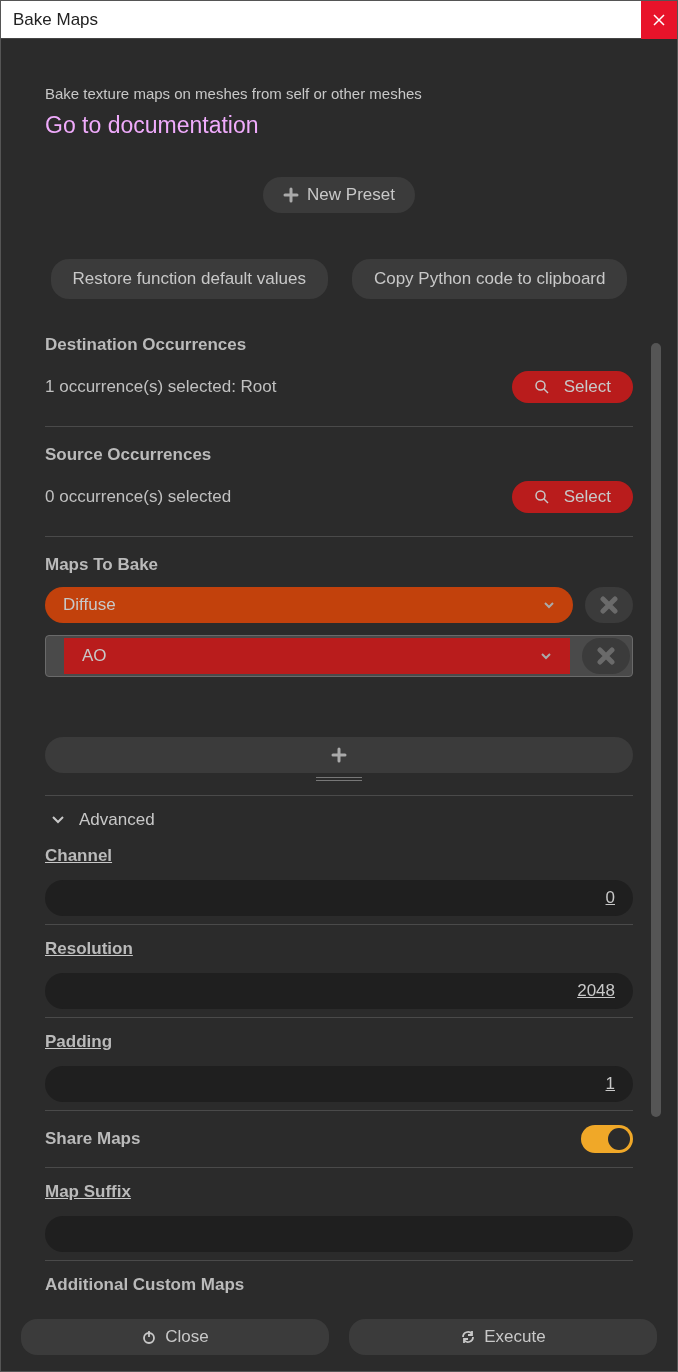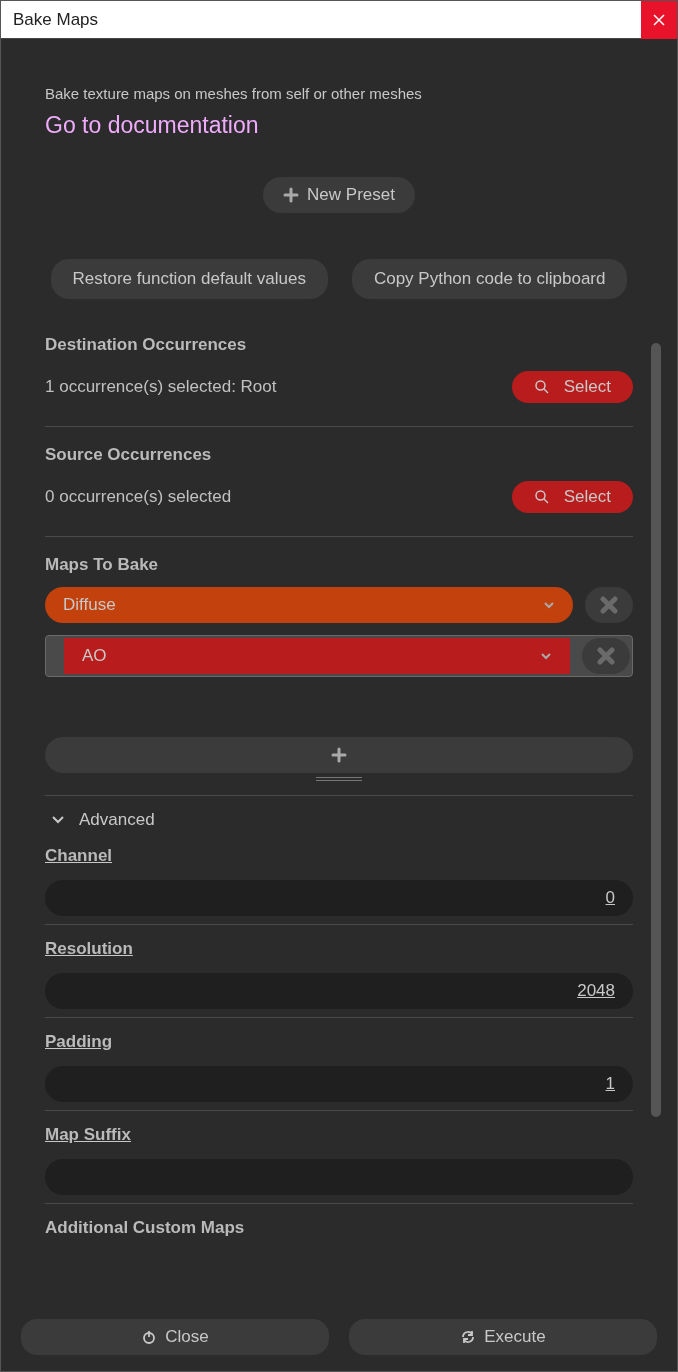--- a/index.html
+++ b/index.html
@@ -372,20 +372,26 @@
       <div class="field-block">
         <div class="field-label">Resolution</div>
         <div class="num-input">2048</div>
       </div>
 
       <div class="field-block">
         <div class="field-label">Padding</div>
         <div class="num-input">1</div>
       </div>
 
+      <div class="share-row">
+        <div class="field-label" style="margin:0">Share Maps</div>
+        <div class="toggle">
+          <div class="toggle-knob"></div>
+        </div>
+      </div>
 
       <div class="field-block">
         <div class="field-label">Map Suffix</div>
         <div class="text-input"></div>
       </div>
 
       <div class="field-label">Additional Custom Maps</div>
 
     </div>
   </div>

